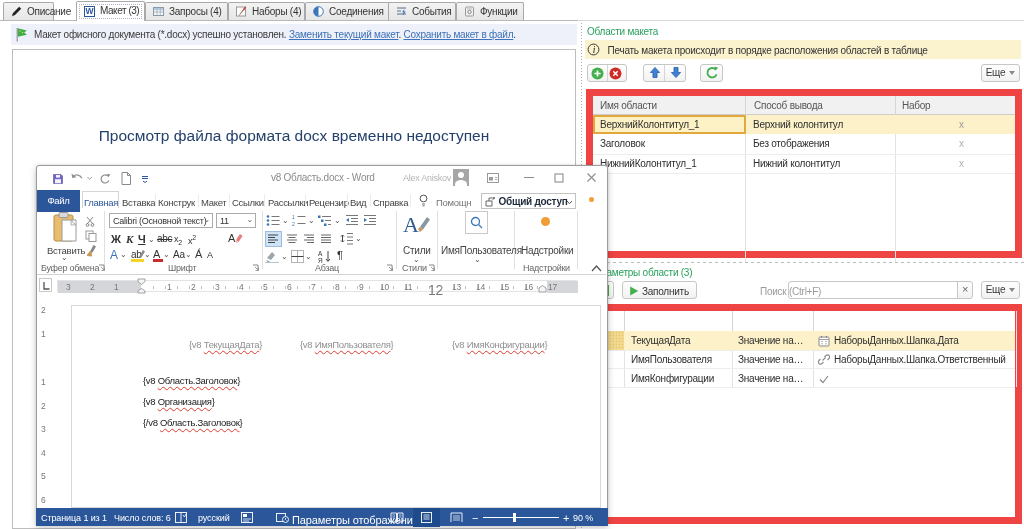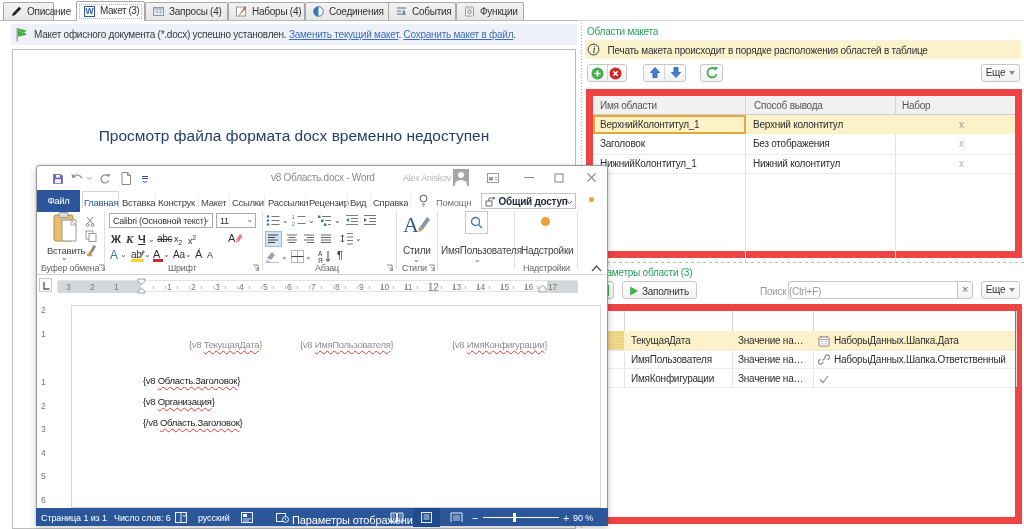--- a/index.html
+++ b/index.html
@@ -514,21 +514,21 @@
       <span class="abs" style="left:133px; top:1px; font-size:8.5px; color:#777;">2</span>
       <span class="abs" style="left:157px; top:1px; font-size:8.5px; color:#777;">3</span>
       <span class="abs" style="left:181px; top:1px; font-size:8.5px; color:#777;">4</span>
       <span class="abs" style="left:205px; top:1px; font-size:8.5px; color:#777;">5</span>
       <span class="abs" style="left:229px; top:1px; font-size:8.5px; color:#777;">6</span>
       <span class="abs" style="left:253px; top:1px; font-size:8.5px; color:#777;">7</span>
       <span class="abs" style="left:277px; top:1px; font-size:8.5px; color:#777;">8</span>
       <span class="abs" style="left:301px; top:1px; font-size:8.5px; color:#777;">9</span>
       <span class="abs" style="left:322px; top:1px; font-size:8.5px; color:#777;">10</span>
       <span class="abs" style="left:346px; top:1px; font-size:8.5px; color:#777;">11</span>
-      <span class="abs" style="left:370px; top:1px; font-size:10px; color:#777;">12</span>
+      <span class="abs" style="left:370px; top:1px; font-size:14px; color:#777;">12</span>
       <span class="abs" style="left:394px; top:1px; font-size:8.5px; color:#777;">13</span>
       <span class="abs" style="left:418px; top:1px; font-size:8.5px; color:#777;">14</span>
       <span class="abs" style="left:442px; top:1px; font-size:8.5px; color:#777;">15</span>
       <span class="abs" style="left:466px; top:1px; font-size:8.5px; color:#777;">16</span>
       <span class="abs" style="left:490px; top:1px; font-size:8.5px; color:#777;">17</span>
       <div class="abs" style="left:95px; top:4.5px; width:390px; height:3px; background-image:repeating-linear-gradient(to right,#aaa 0 1px,transparent 1px 12px); opacity:.75;"></div>
     </div>
     <svg class="abs" style="left:100px; top:112px;" width="9" height="18" viewBox="0 0 9 18">
       <path d="M1 1 H8 V3.5 L4.5 6.5 L1 3.5 Z" fill="#f5f5f5" stroke="#8a8a8a" stroke-width=".8"></path>
       <path d="M4.5 10.5 L8 13 V15 H1 V13 Z" fill="#f5f5f5" stroke="#8a8a8a" stroke-width=".8"></path>

